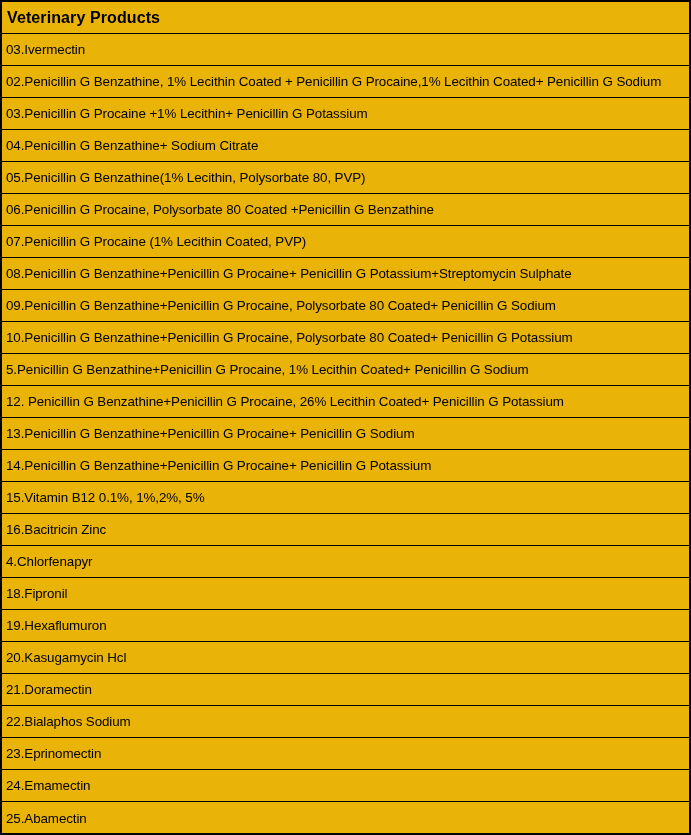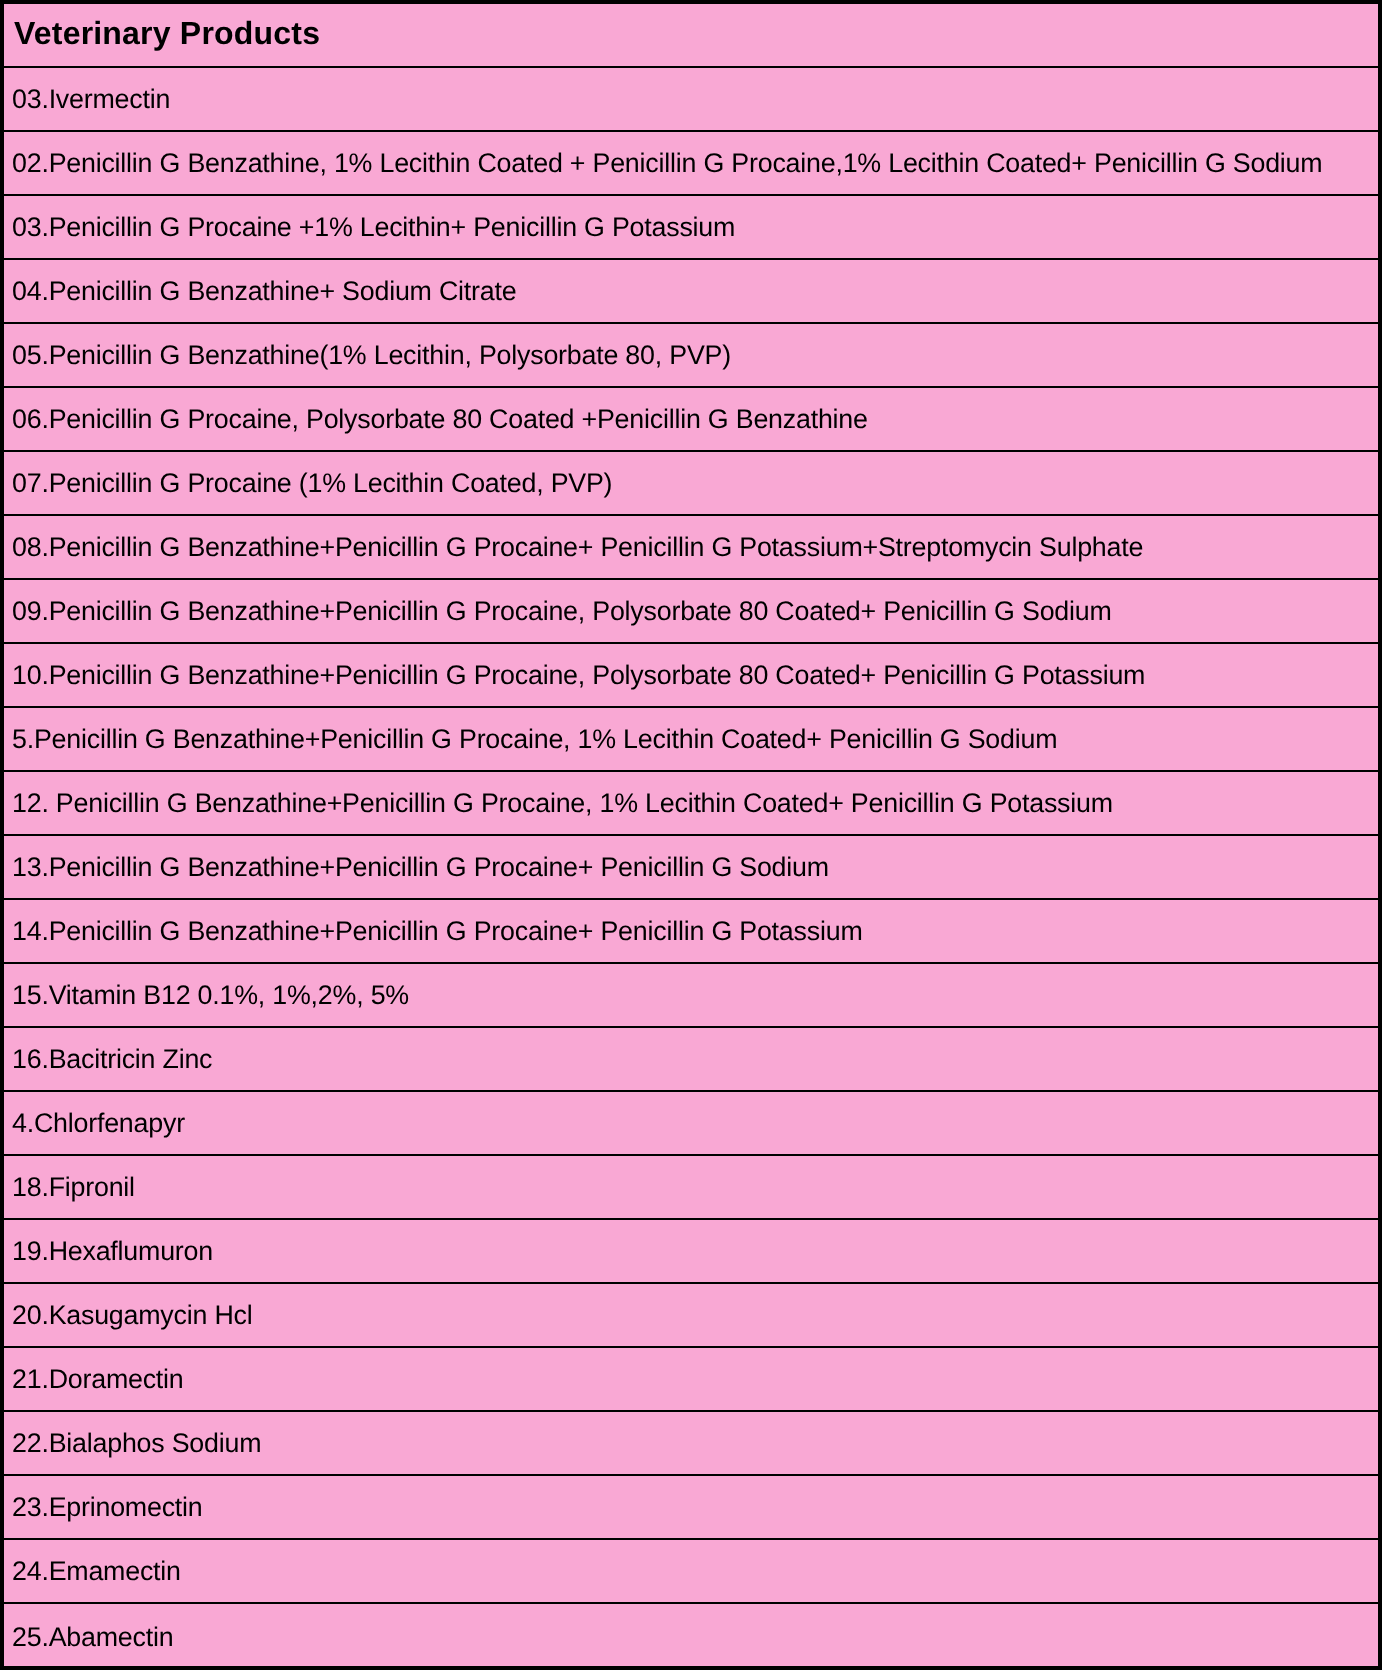--- a/index.html
+++ b/index.html
@@ -9,21 +9,21 @@
   }
   body {
     font-family: "Liberation Sans", "DejaVu Sans", sans-serif;
     color: #000000;
   }
   .products-table {
     box-sizing: border-box;
     width: 691px;
     height: 835px;
     border: 2px solid #000000;
-    background: #f9a8d4;
+    background: #eab308;
     overflow: hidden;
   }
   .header-row {
     box-sizing: border-box;
     height: 32px;
     border-bottom: 1px solid #000000;
     display: flex;
     align-items: center;
     padding-left: 5px;
     font-size: 16px;
@@ -57,21 +57,21 @@
       <div class="product-row">02.Penicillin G Benzathine, 1% Lecithin Coated + Penicillin G Procaine,1% Lecithin Coated+ Penicillin G Sodium</div>
       <div class="product-row">03.Penicillin G Procaine +1% Lecithin+ Penicillin G Potassium</div>
       <div class="product-row">04.Penicillin G Benzathine+ Sodium Citrate</div>
       <div class="product-row">05.Penicillin G Benzathine(1% Lecithin, Polysorbate 80, PVP)</div>
       <div class="product-row">06.Penicillin G Procaine, Polysorbate 80 Coated +Penicillin G Benzathine</div>
       <div class="product-row">07.Penicillin G Procaine (1% Lecithin Coated, PVP)</div>
       <div class="product-row">08.Penicillin G Benzathine+Penicillin G Procaine+ Penicillin G Potassium+Streptomycin Sulphate</div>
       <div class="product-row">09.Penicillin G Benzathine+Penicillin G Procaine, Polysorbate 80 Coated+ Penicillin G Sodium</div>
       <div class="product-row">10.Penicillin G Benzathine+Penicillin G Procaine, Polysorbate 80 Coated+ Penicillin G Potassium</div>
       <div class="product-row">5.Penicillin G Benzathine+Penicillin G Procaine, 1% Lecithin Coated+ Penicillin G Sodium</div>
-      <div class="product-row">12. Penicillin G Benzathine+Penicillin G Procaine, 1% Lecithin Coated+ Penicillin G Potassium</div>
+      <div class="product-row">12. Penicillin G Benzathine+Penicillin G Procaine, 26% Lecithin Coated+ Penicillin G Potassium</div>
       <div class="product-row">13.Penicillin G Benzathine+Penicillin G Procaine+ Penicillin G Sodium</div>
       <div class="product-row">14.Penicillin G Benzathine+Penicillin G Procaine+ Penicillin G Potassium</div>
       <div class="product-row">15.Vitamin B12 0.1%, 1%,2%, 5%</div>
       <div class="product-row">16.Bacitricin Zinc</div>
       <div class="product-row">4.Chlorfenapyr</div>
       <div class="product-row">18.Fipronil</div>
       <div class="product-row">19.Hexaflumuron</div>
       <div class="product-row">20.Kasugamycin Hcl</div>
       <div class="product-row">21.Doramectin</div>
       <div class="product-row">22.Bialaphos Sodium</div>

